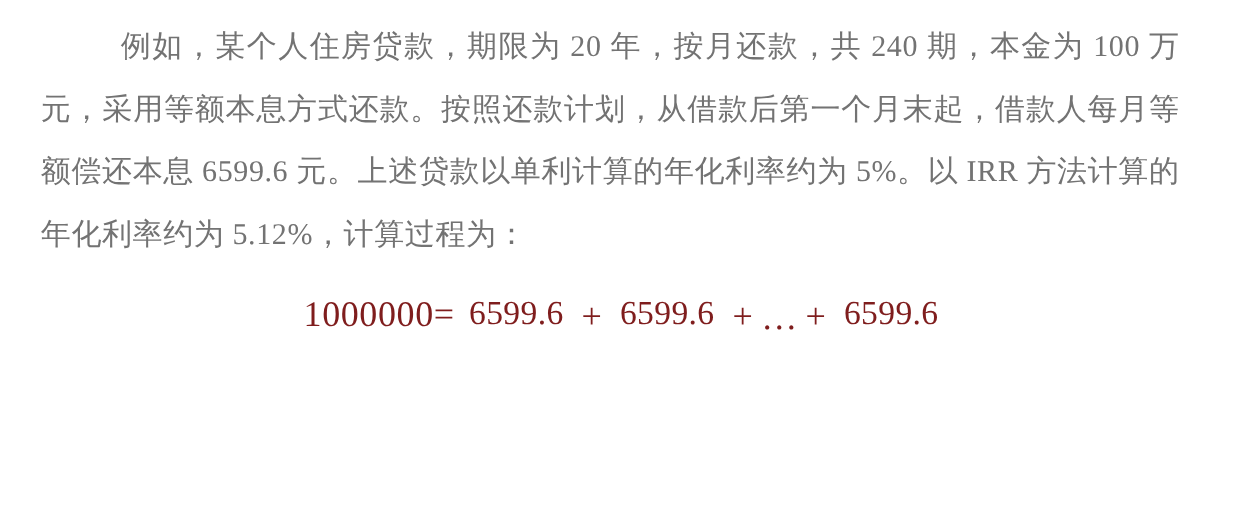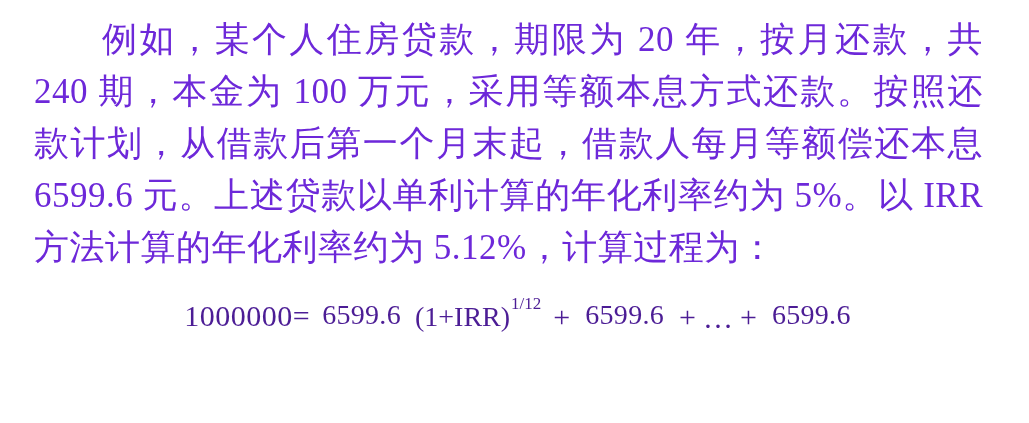--- a/index.html
+++ b/index.html
@@ -15,43 +15,43 @@
     color: #111111;
   }
   #page {
     position: relative;
     width: 1029px;
     height: 423px;
     box-sizing: border-box;
     padding: 14px 46px 0 34px;
   }
   .para {
-    font-size: 35px;
+    font-size: 25px;
     line-height: 52px;
     letter-spacing: 0.5px;
     text-align: justify;
     text-justify: inter-ideograph;
-    color: #6d28d9;
+    color: #737373;
   }
   .para .indent {
     display: inline-block;
     width: 66px;
   }
   .formula-wrap {
     margin-top: 24px;
     display: flex;
     justify-content: center;
     align-items: center;
     width: 100%;
   }
   .formula {
     display: flex;
     align-items: center;
     font-size: 29px;
-    color: #4c1d95;
+    color: #7f1d1d;
     font-family: "Liberation Serif", serif;
     margin-left: 28px;
   }
   .lhs {
     font-size: 30px;
     letter-spacing: 0.5px;
     padding-right: 2px;
   }
   .op {
     font-size: 30px;
@@ -105,21 +105,20 @@
   </div>
 
   <div class="formula-wrap">
     <div class="formula">
 
       <span class="lhs">1000000=</span>
 
       <span class="frac">
         <span class="numer">6599.6</span>
         <span class="bar"></span>
-        <span class="denom"><span>(1+IRR)</span><span class="sup">1/12</span></span>
       </span>
 
       <span class="op">+</span>
 
       <span class="frac">
         <span class="numer">6599.6</span>
         <span class="bar"></span>
       </span>
 
       <span class="op">+</span>

